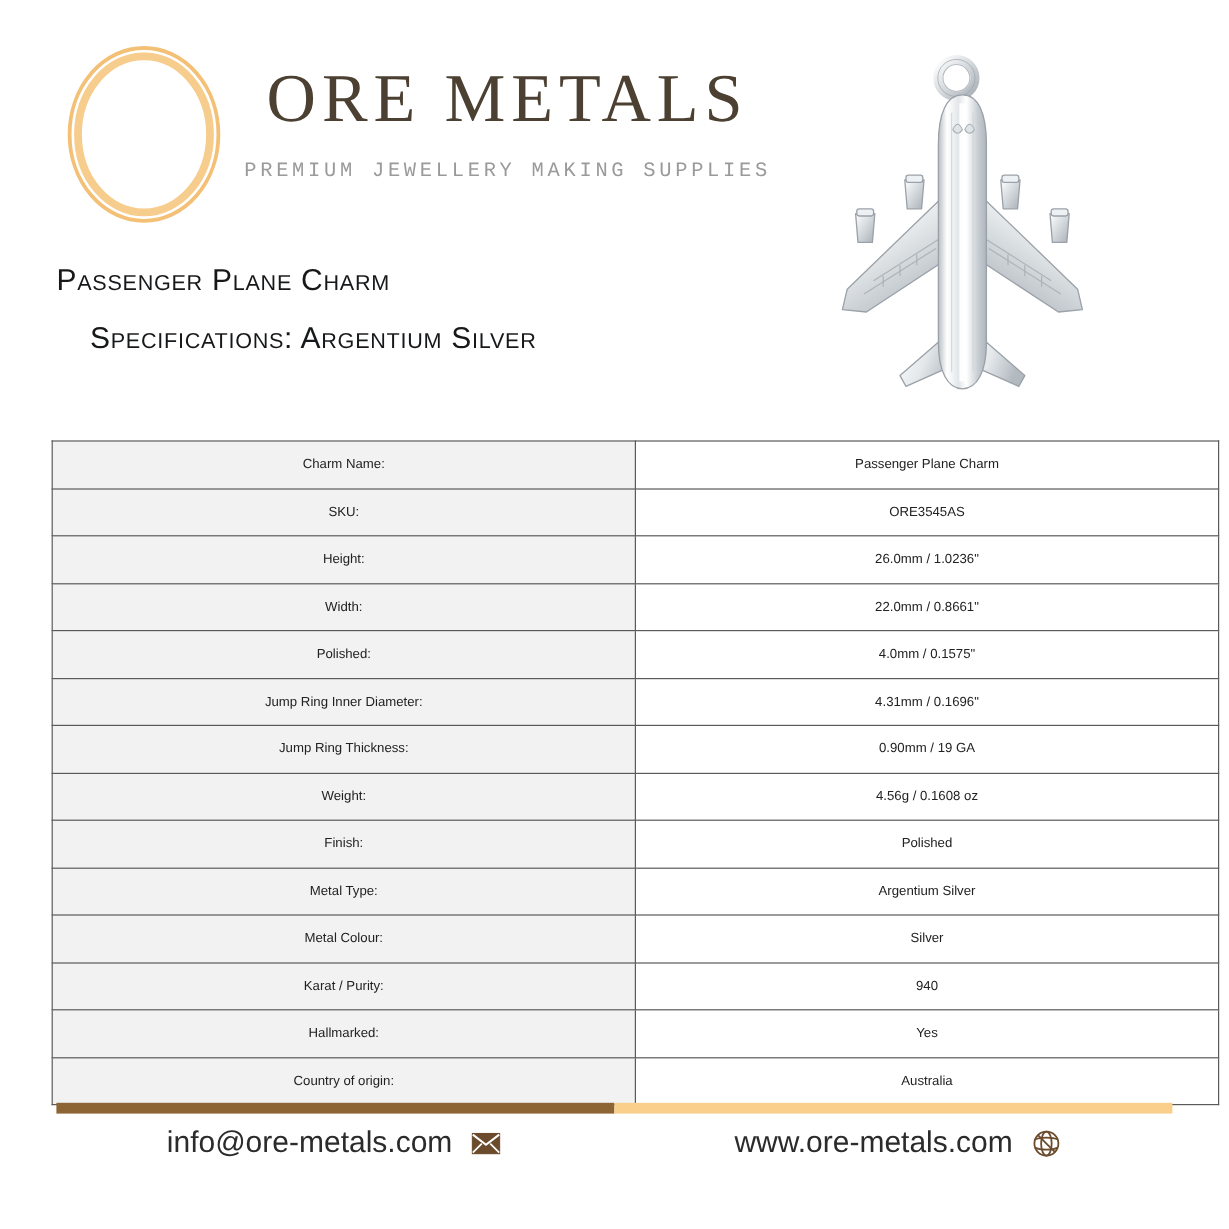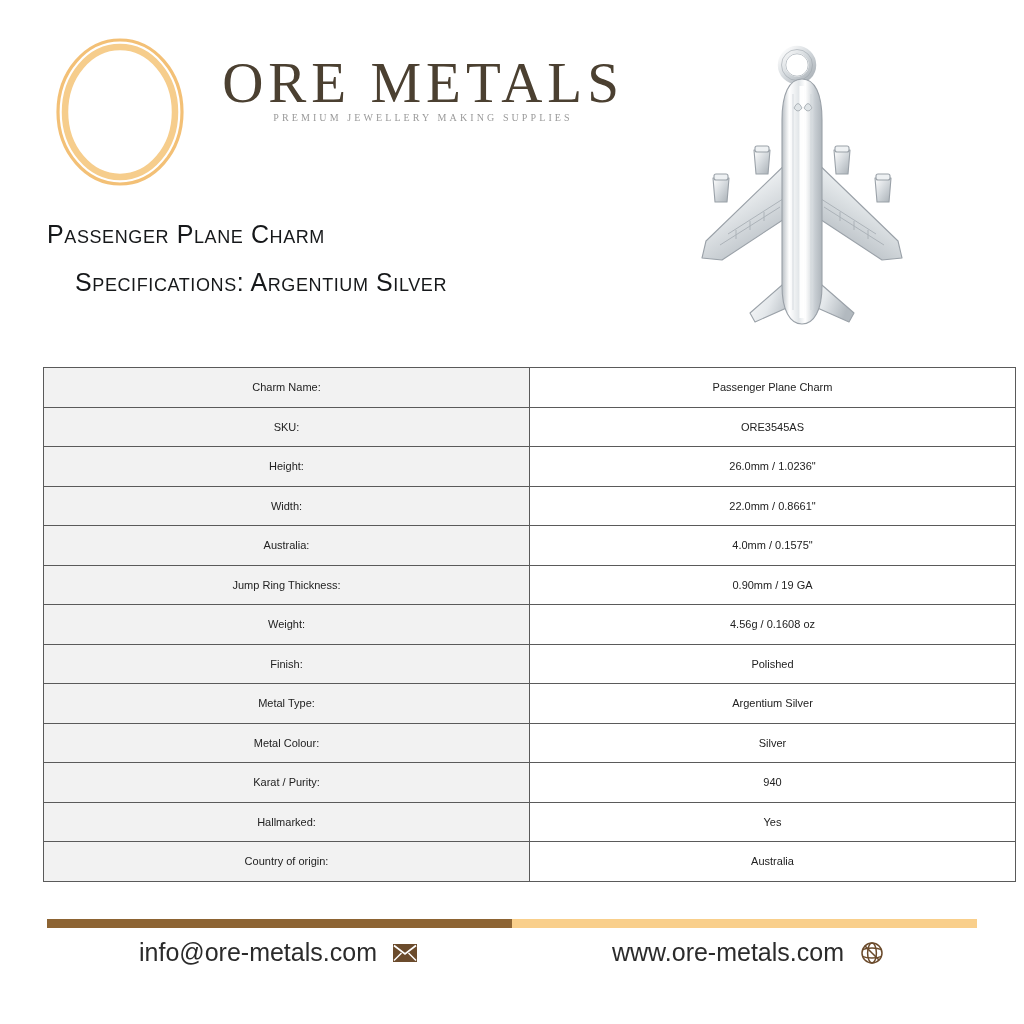--- a/index.html
+++ b/index.html
@@ -48,23 +48,23 @@
   }
   #logo-name {
     font-family: "Liberation Serif", "DejaVu Serif", serif;
     font-size: 57px;
     line-height: 1.02;
     letter-spacing: 5px;
     color: #4b4031;
     white-space: nowrap;
   }
   #logo-tagline {
-    margin-top: 0;
-    font-family: Liberation Serif, serif;
-    font-size: 10px;
+    margin-top: 22px;
+    font-family: Liberation Mono, monospace;
+    font-size: 17px;
     letter-spacing: 3.1px;
     color: #9a9a9a;
     white-space: nowrap;
   }
 
   
   #titles {
     position: absolute;
     left: 47px;
     top: 222px;
@@ -282,22 +282,26 @@
     </tr>
     <tr>
       <td class="k">Height:</td>
       <td class="v">26.0mm / 1.0236"</td>
     </tr>
     <tr>
       <td class="k">Width:</td>
       <td class="v">22.0mm / 0.8661"</td>
     </tr>
     <tr>
-      <td class="k">Australia:</td>
+      <td class="k">Polished:</td>
       <td class="v">4.0mm / 0.1575"</td>
+    </tr>
+    <tr>
+      <td class="k">Jump Ring Inner Diameter:</td>
+      <td class="v">4.31mm / 0.1696"</td>
     </tr>
     <tr>
       <td class="k">Jump Ring Thickness:</td>
       <td class="v">0.90mm / 19 GA</td>
     </tr>
     <tr>
       <td class="k">Weight:</td>
       <td class="v">4.56g / 0.1608 oz</td>
     </tr>
     <tr>

